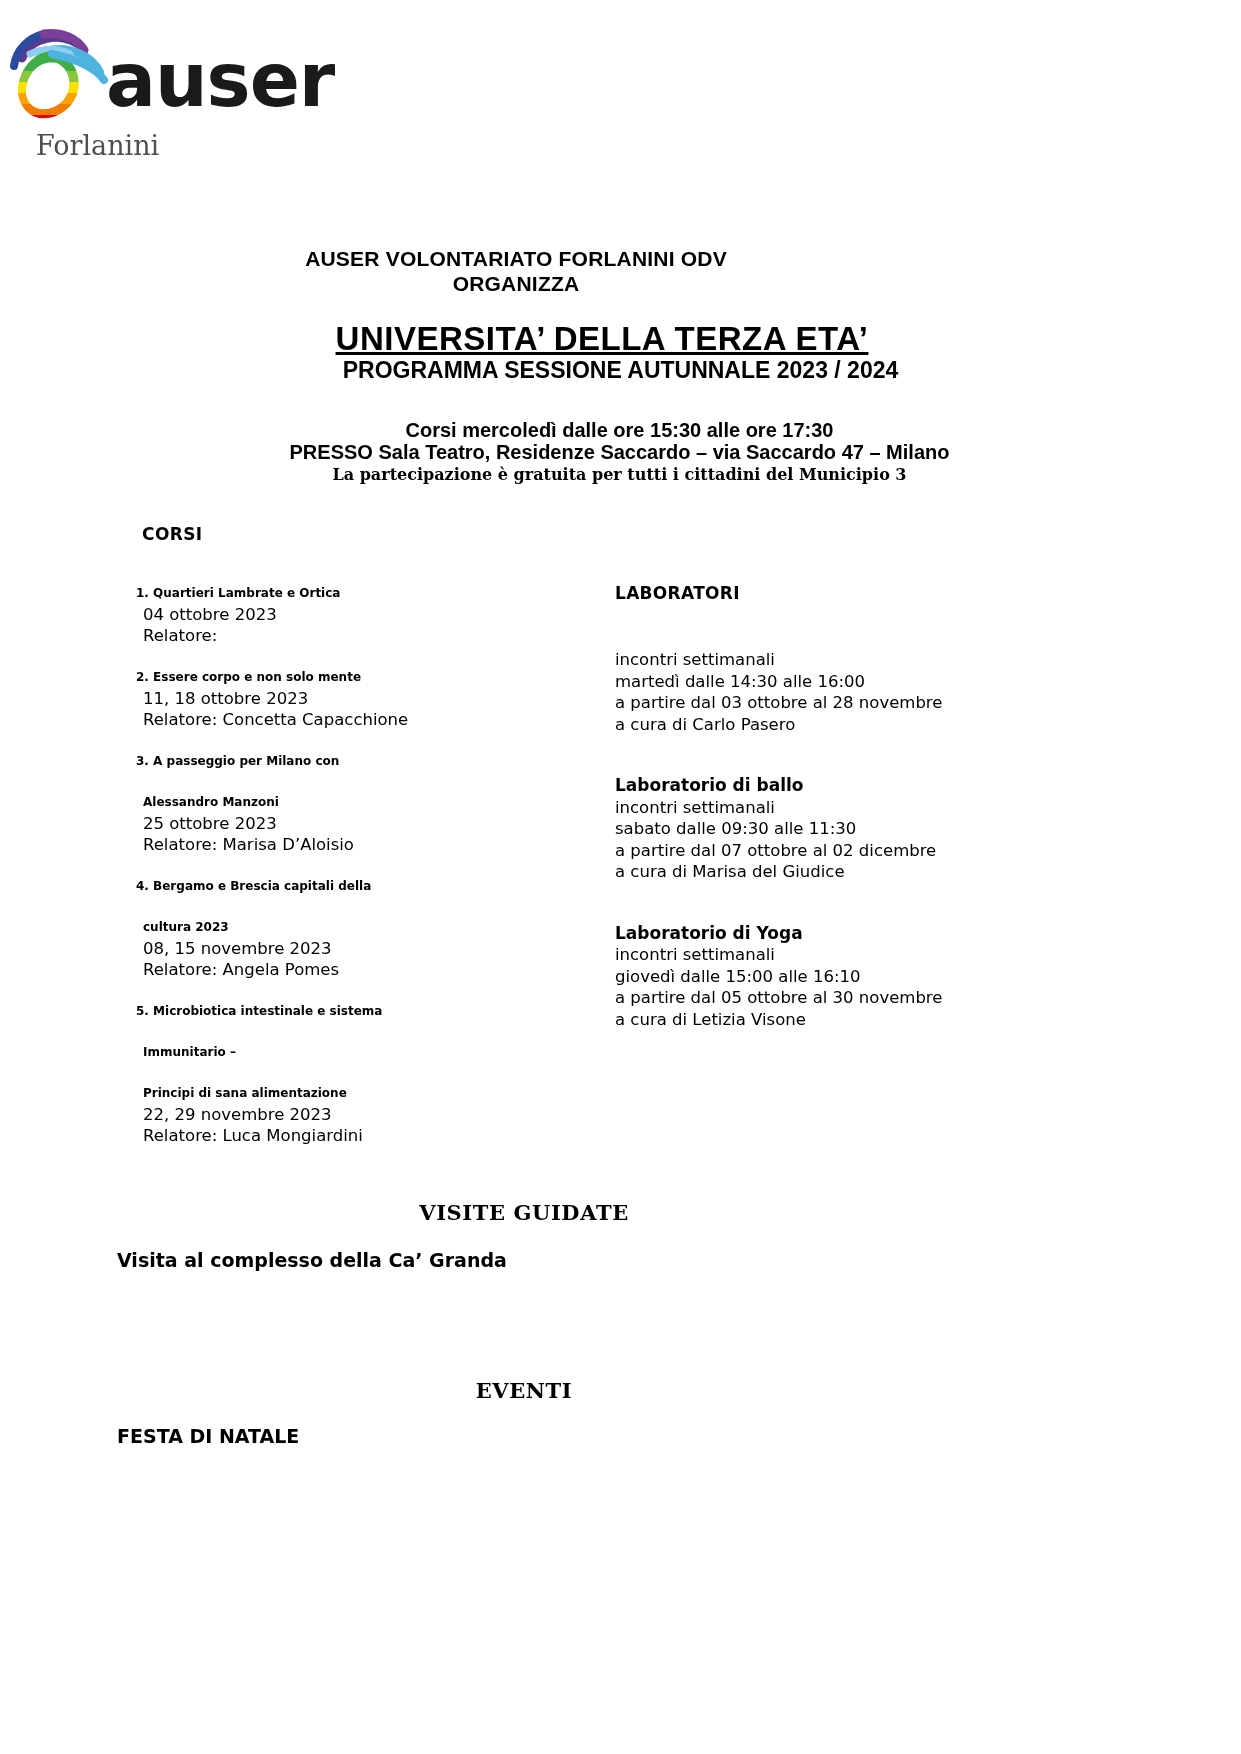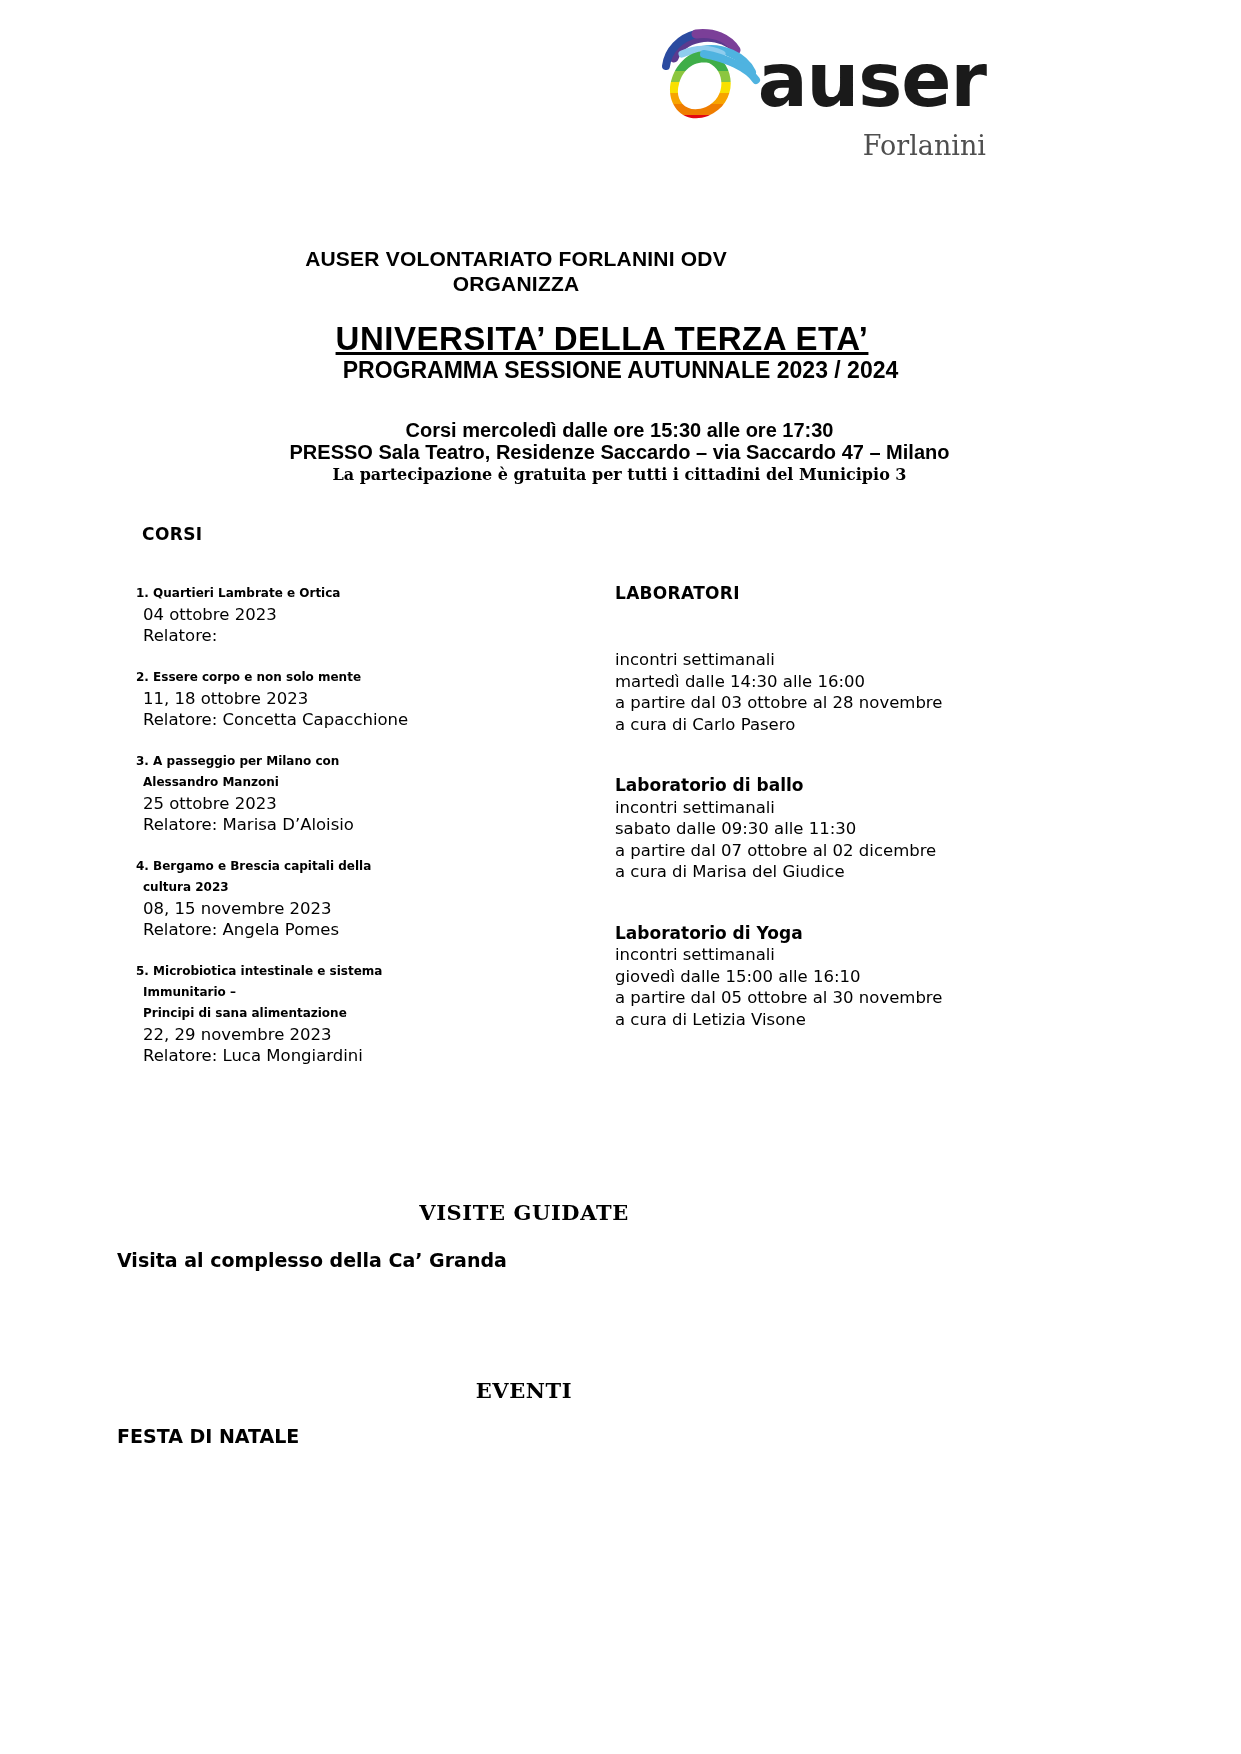--- a/index.html
+++ b/index.html
@@ -22,21 +22,21 @@
     overflow: hidden;
     background: #ffffff;
   }
 
   
   .logo-block {
     position: absolute;
     left: 0;
     top: 28px;
     width: 986px;
-    text-align: right;
+    text-align: left;
   }
   .logo-row {
     display: inline-flex;
     align-items: center;
     justify-content: center;
     height: 96px;
   }
   .logo-mark {
     width: 112px;
     height: 96px;
@@ -149,20 +149,21 @@
     margin-bottom: 21px;
   }
   .course-title {
     font-weight: bold;
     font-size: 12px;
     line-height: 21px;
   }
   .course-title .cont {
     display: block;
     padding-left: 7px;
+    margin-top: 20px;
   }
   .course-line {
     font-size: 16.5px;
     line-height: 21px;
     padding-left: 7px;
   }
 
   .lab-head {
     font-weight: bold;
     font-size: 17px;

